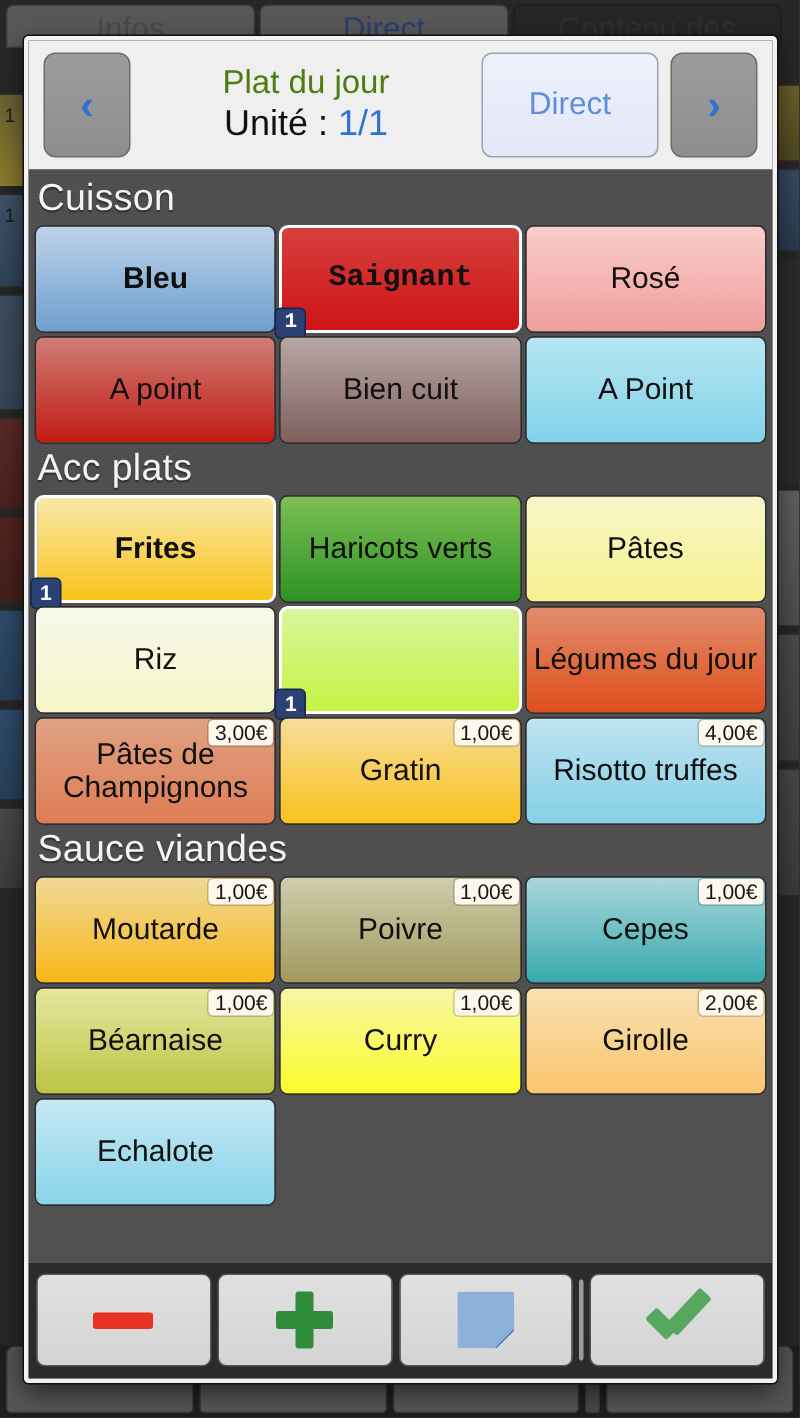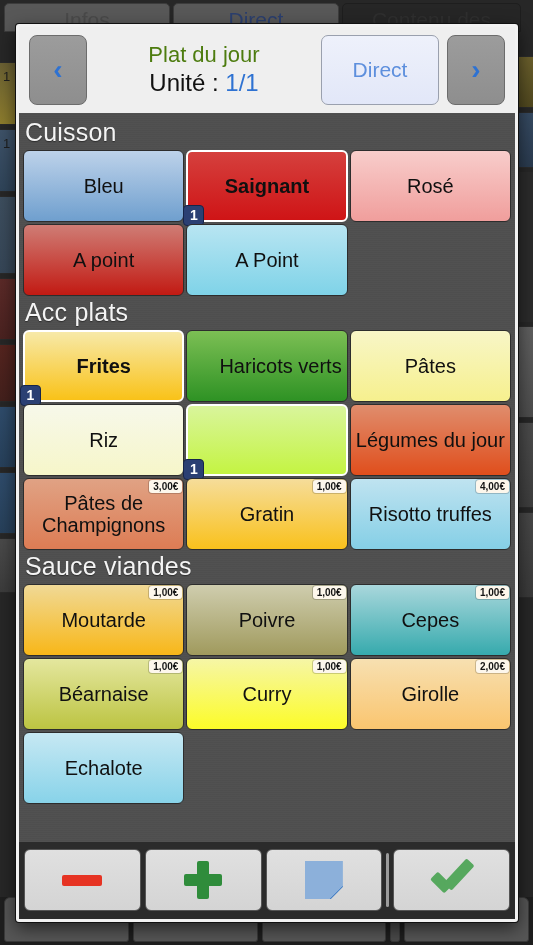--- a/index.html
+++ b/index.html
@@ -160,21 +160,21 @@
     background: #2b4073; color: #fff;
     border: 1px solid #16254a; border-radius: 4px;
     font-size: 14px; font-weight: bold;
     display: flex; align-items: center; justify-content: center;
     padding: 0 3px;
   }
   .price {
     position: absolute; right: 1px; top: 1px;
     background: #fdf7ec; color: #151515;
     border-radius: 3px;
-    font-size: 10px; font-weight: bold;
+    font-size: 14px; font-weight: normal;
     padding: 1px 4px;
     box-shadow: 0 0 0 1px rgba(0,0,0,.18);
   }
 
   
   .ftr {
     flex: 0 0 auto;
     background: #2b2b2b;
     padding: 7px 5px 8px 5px;
     display: flex; gap: 4px; align-items: center;
@@ -269,56 +269,61 @@
       <div class="hdr-sub"><span>Unité : </span><b>1/1</b></div>
     </div>
     <div class="direct-btn">Direct</div>
     <div class="navbtn">›</div>
   </div>
 
   <div class="body" id="sections">
       <div class="sect-title">Cuisson</div>
       <div class="grid">
         <div class="cell">
-          <div class="btn" style="background: linear-gradient(rgb(189, 210, 234), rgb(111, 159, 206));">
+          <div class="btn" style="background: linear-gradient(rgb(189, 210, 234), rgb(111, 159, 206)); font-weight: bold;">
             <span>Bleu</span>
           </div>
         </div>
         <div class="cell">
-          <div class="btn sel" style="background: linear-gradient(rgb(213, 64, 61), rgb(207, 20, 22));">
+          <div class="btn sel" style="background: linear-gradient(rgb(213, 64, 61), rgb(207, 20, 22)); font-family: Liberation Mono, monospace;">
             <span>Saignant</span>
             <span class="badge">1</span>
           </div>
         </div>
         <div class="cell">
           <div class="btn" style="background: linear-gradient(rgb(248, 205, 203), rgb(240, 158, 156));">
             <span>Rosé</span>
           </div>
         </div>
         <div class="cell">
           <div class="btn" style="background: linear-gradient(rgb(207, 125, 117), rgb(194, 26, 19));">
             <span>A point</span>
+          </div>
+        </div>
+        <div class="cell">
+          <div class="btn" style="background: linear-gradient(rgb(183, 168, 165), rgb(126, 95, 92));">
+            <span>Bien cuit</span>
           </div>
         </div>
         <div class="cell">
           <div class="btn" style="background: linear-gradient(rgb(184, 229, 242), rgb(127, 211, 232));">
             <span>A Point</span>
           </div>
         </div>
       </div>
       <div class="sect-title">Acc plats</div>
       <div class="grid">
         <div class="cell">
           <div class="btn sel" style="background: linear-gradient(rgb(247, 233, 168), rgb(249, 194, 24));">
             <span>Frites</span>
             <span class="badge">1</span>
           </div>
         </div>
         <div class="cell">
-          <div class="btn" style="background: linear-gradient(rgb(124, 191, 84), rgb(46, 146, 36)); justify-content: flex-end;">
+          <div class="btn" style="background: linear-gradient(rgb(124, 191, 84), rgb(46, 146, 36));">
             <span>Haricots verts</span>
           </div>
         </div>
         <div class="cell">
           <div class="btn" style="background: linear-gradient(rgb(248, 246, 199), rgb(246, 240, 142));">
             <span>Pâtes</span>
           </div>
         </div>
         <div class="cell">
           <div class="btn" style="background: linear-gradient(rgb(247, 248, 234), rgb(246, 246, 201));">

